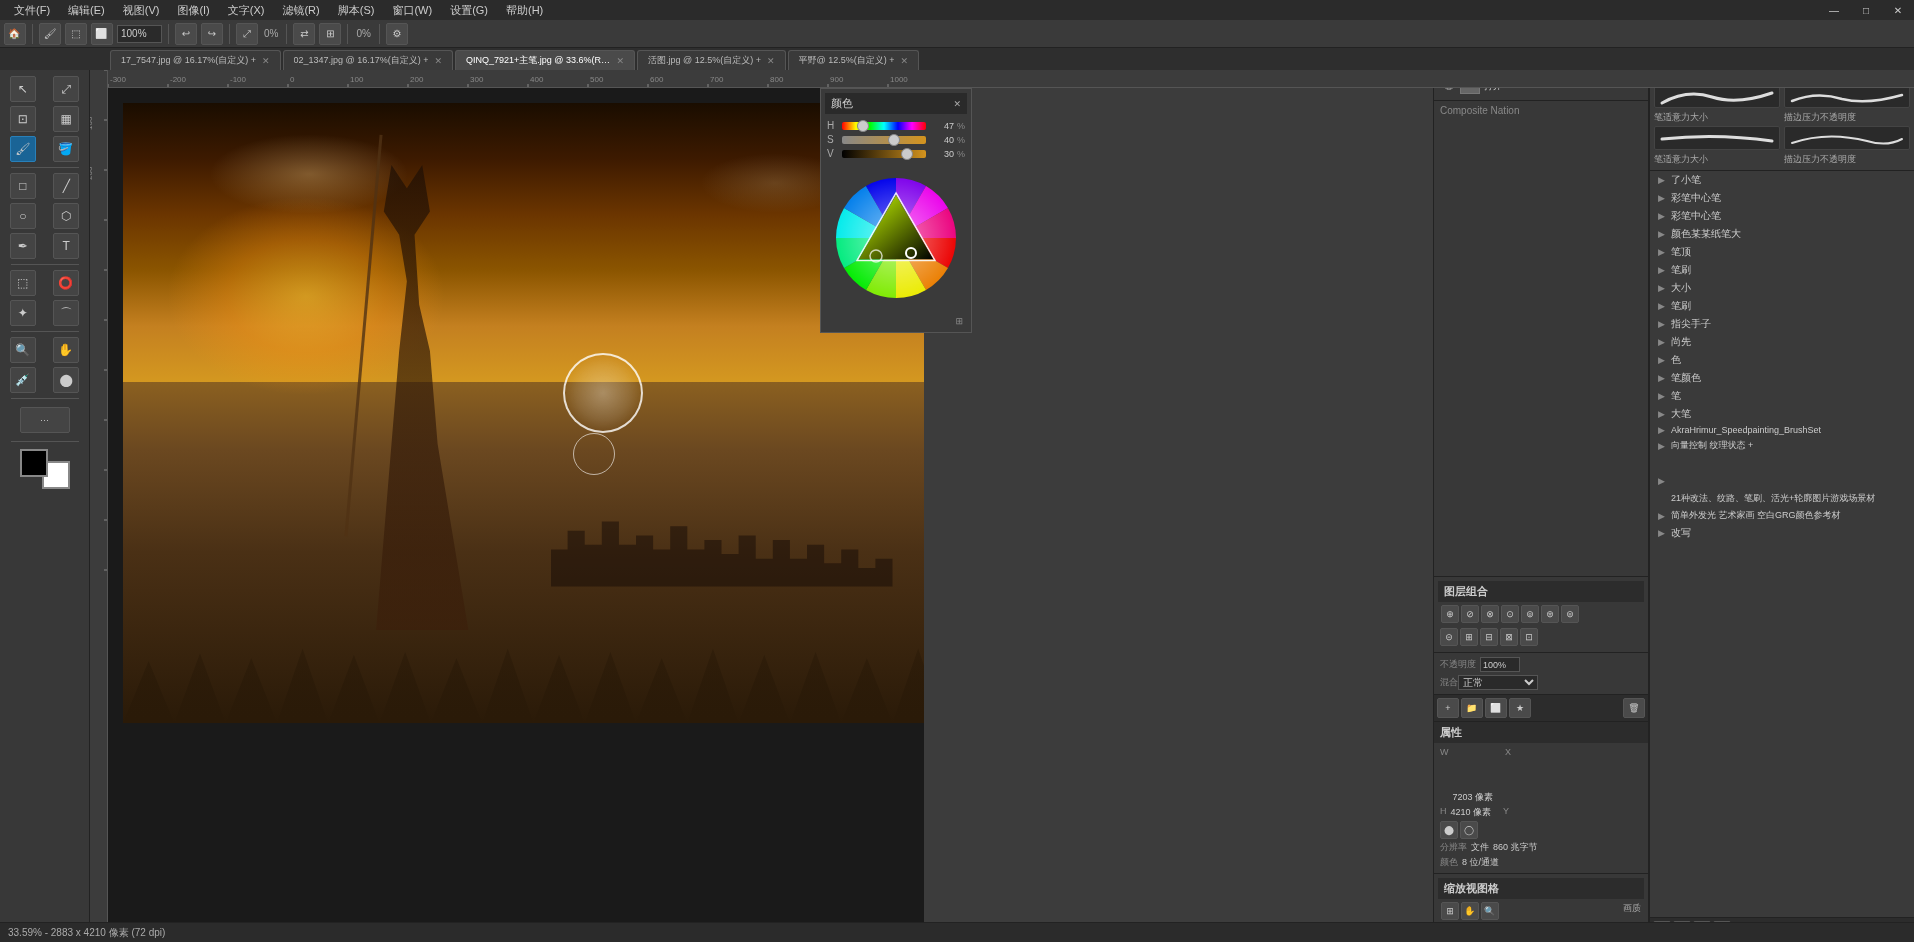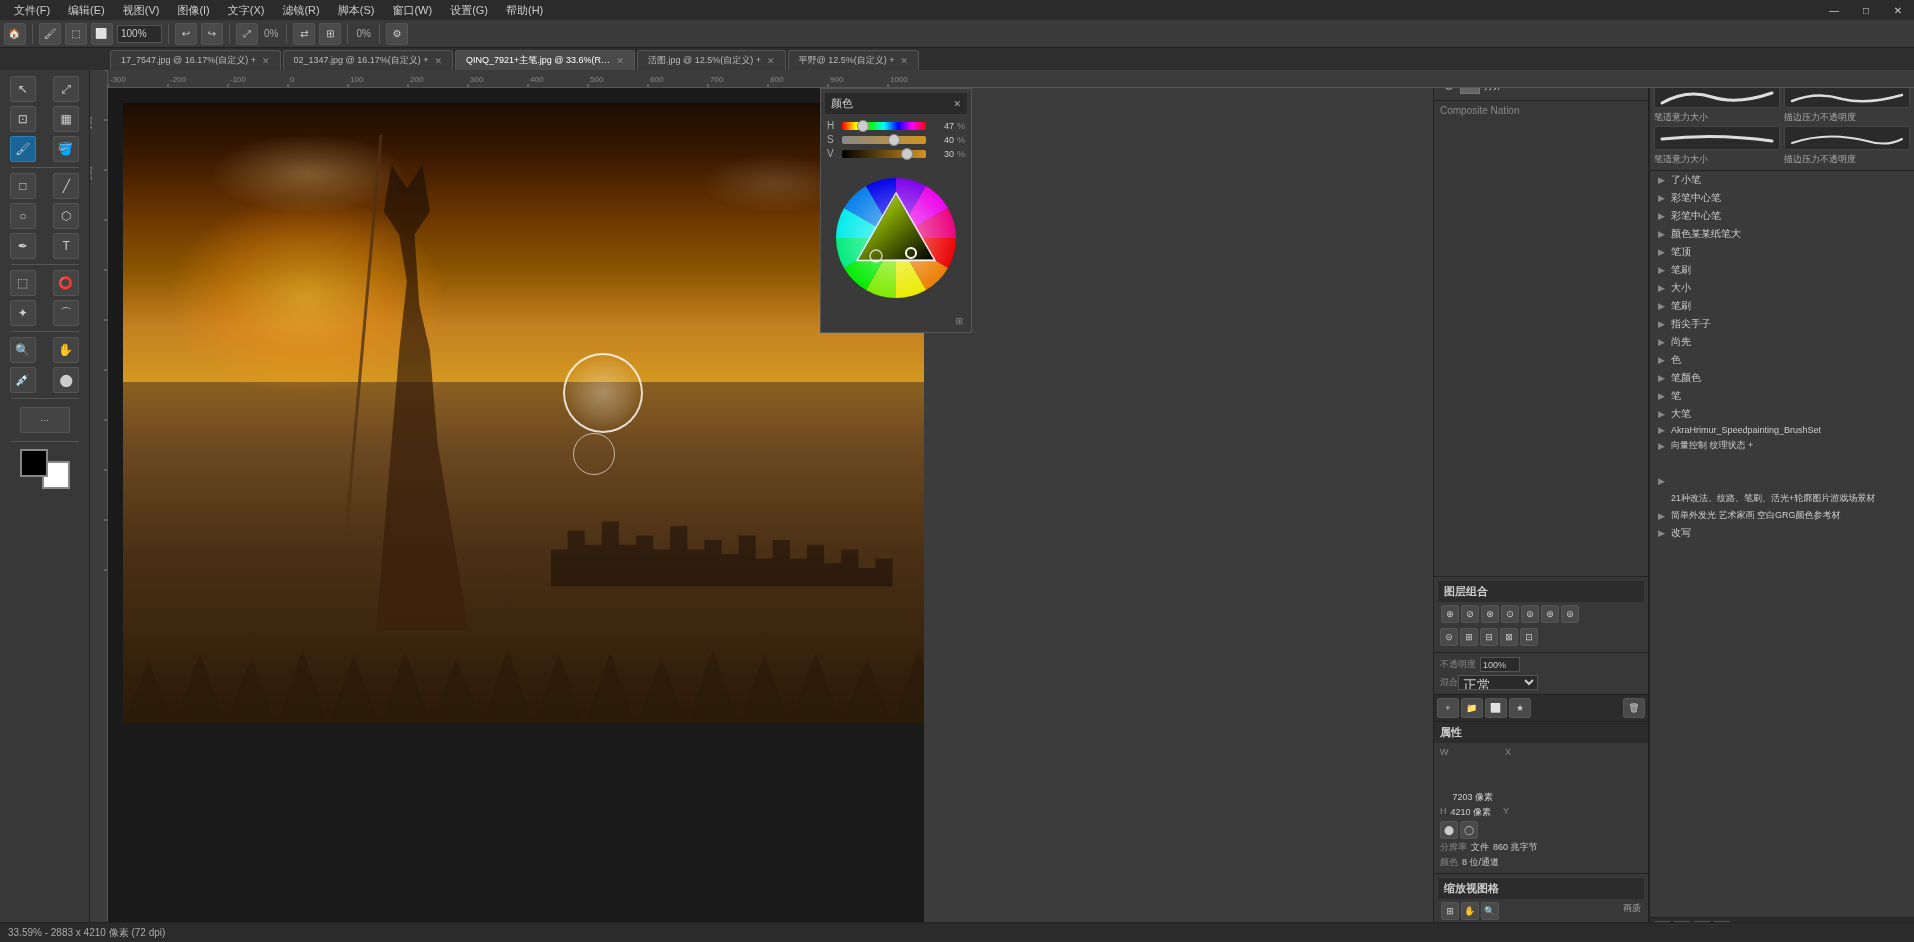--- a/index.html
+++ b/index.html
@@ -830,21 +830,21 @@
     </div>
   </div>
 
   <div style="padding:4px 6px; border-top:1px solid #222;">
     <div style="display:flex; gap:4px; align-items:center; margin-bottom:3px;">
       <span style="font-size:9px;color:#888;">不透明度</span>
       <input type="text" value="100%" style="width: 40px; height: 15px; background: rgb(42, 42, 42); border: 1px solid rgb(85, 85, 85); color: rgb(204, 204, 204); font-size: 9px; padding: 0px 2px;">
     </div>
     <div style="display:flex; align-items:center;">
       <span style="font-size:9px;color:#888;">混合</span>
-      <select style="width:80px;height:15px;background:#2a2a2a;border:1px solid #555;color:#ccc;font-size:14px;">
+      <select style="width:80px;height:15px;background:#2a2a2a;border:1px solid #555;color:#ccc;font-size:10px;">
         <option>正常</option>
         <option>叠加</option>
       </select>
     </div>
   </div>
 
   <div style="display:flex; padding:3px; gap:2px; border-top:1px solid #222; background:#2c2c2c;">
     <div class="panel-icon-btn" style="width:22px;height:20px;">+</div>
     <div class="panel-icon-btn" style="width:22px;height:20px;">📁</div>
     <div class="panel-icon-btn" style="width:22px;height:20px;">⬜</div>

